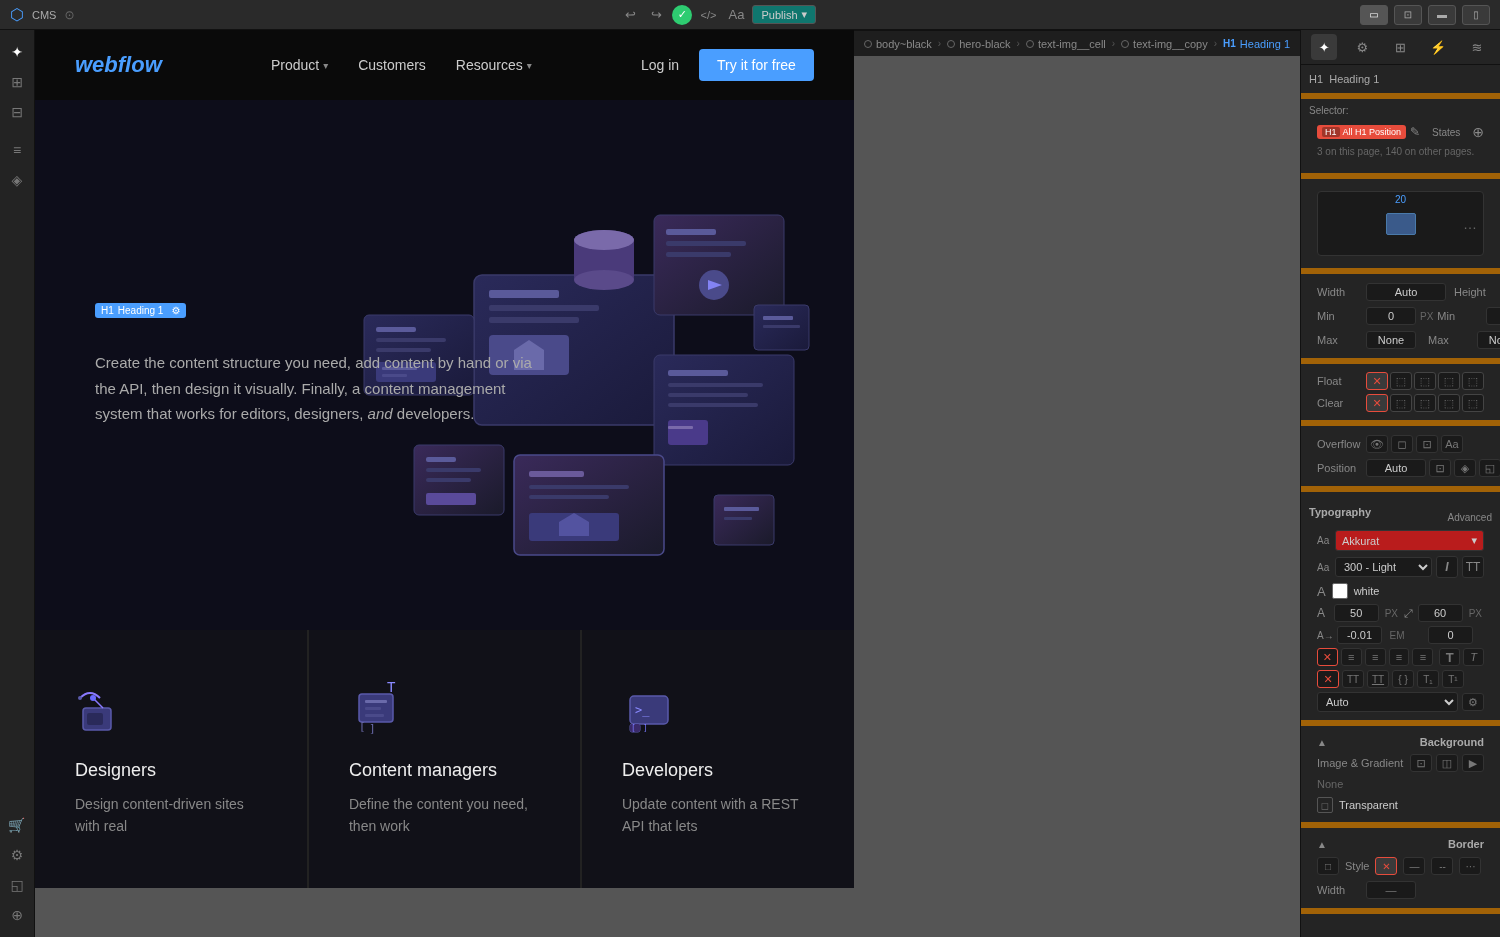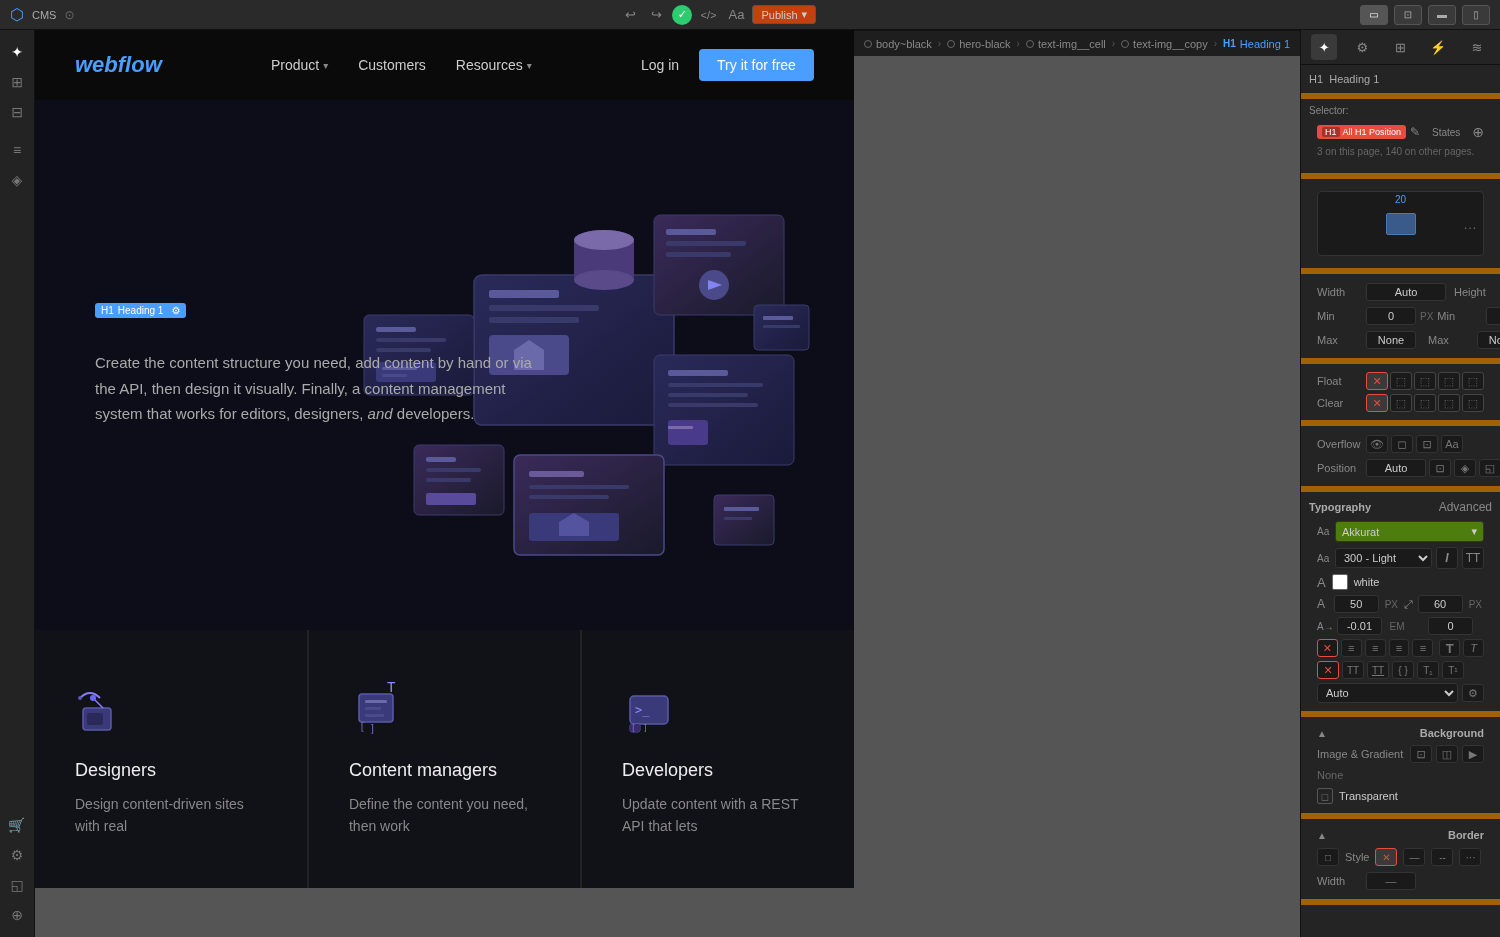--- a/index.html
+++ b/index.html
@@ -41,21 +41,21 @@
       background: #3a3a3a;
       border: 1px solid #555;
       border-radius: 3px;
       display: flex; align-items: center; justify-content: center;
       cursor: pointer;
       color: #aaa;
       font-size: 10px;
     }
     .device-btn.active { background: #555; color: #fff; }
     .publish-btn {
-      background: #c2410c;
+      background: #0f766e;
       border: 1px solid #555;
       border-radius: 3px;
       color: #ccc;
       font-size: 11px;
       padding: 2px 8px;
       cursor: pointer;
       display: flex; align-items: center; gap: 4px;
     }
     .undo-redo {
       display: flex; gap: 2px;
@@ -498,21 +498,21 @@
 
     
     .typo-section { }
     .typo-row {
       display: flex;
       align-items: center;
       padding: 3px 8px;
       gap: 4px;
     }
     .font-selector {
-      background: #4d7c0f;
+      background: #b91c1c;
       border: 1px solid #333;
       border-radius: 3px;
       color: #ccc;
       font-size: 11px;
       padding: 3px 6px;
       flex: 1;
       cursor: pointer;
       display: flex;
       align-items: center;
       justify-content: space-between;
@@ -742,21 +742,21 @@
 
     
     .h1-text { font-size: 50px; }
 
     .rp-section-title {
       color: #aaa;
       font-size: 11px;
       font-weight: 600;
     }
     .advanced-label {
-      color: #888; font-size: 12px; cursor: pointer;
+      color: #888; font-size: 10px; cursor: pointer; margin-top: 12px;
     }
   </style>
 </head>
 <body>
 
 <div class="top-bar">
   <div class="top-bar-left">
     <span style="color:#4a9eff;font-size:16px;cursor:pointer;">⬡</span>
     <span class="page-label">CMS</span>
     <span style="color:#666;font-size:12px;cursor:pointer;">⊙</span>

